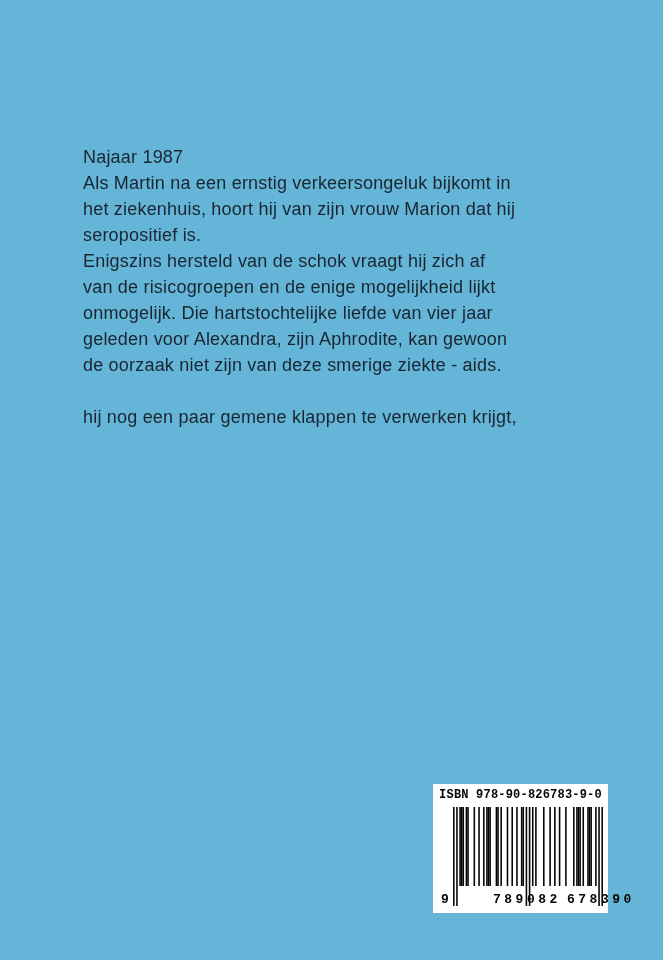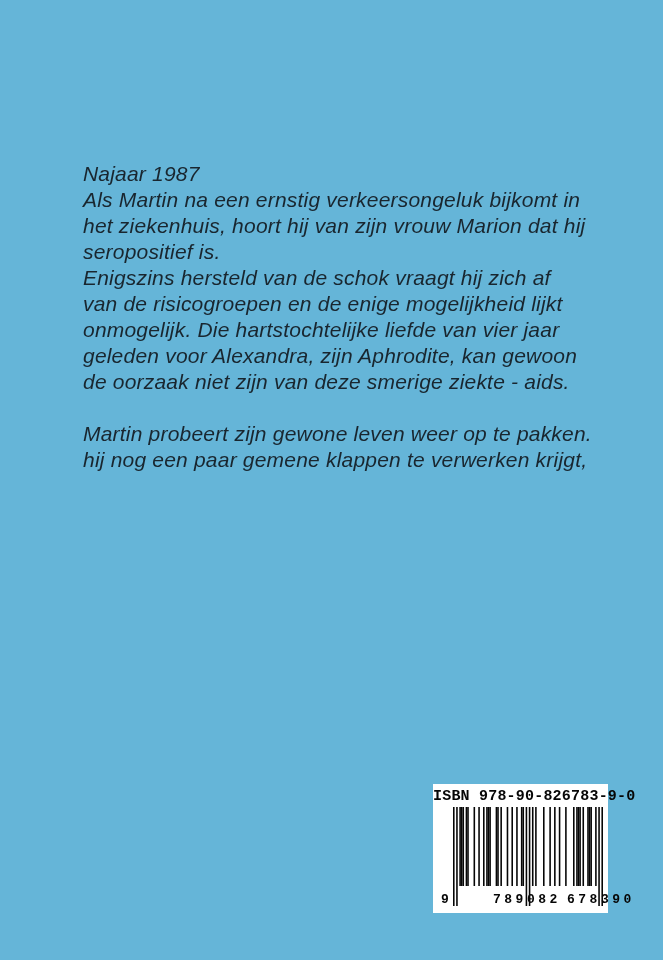--- a/index.html
+++ b/index.html
@@ -11,44 +11,43 @@
   *{ box-sizing:border-box; }
   html,body{ margin:0; padding:0; }
   body{
     width:663px; height:960px;
     position:relative; overflow:hidden;
     background:var(--background);
     font-family:"Liberation Sans", sans-serif;
   }
   .synopsis{
     position:absolute;
-    left:83px; top:161px; width:530px;
+    left:83px; top:144px; width:530px;
     color:var(--text);
-    font-size:21px;
+    font-size:18px;
     line-height:26px;
     letter-spacing:0.2px;
     font-weight:normal;
-    font-style:italic;
   }
   .para + .para{ margin-top:26px; }
   .line{ white-space:nowrap; }
 
   .barcode-panel{
     position:absolute;
     left:433px; top:784px;
     width:175px; height:129px;
     background:var(--barcode-bg);
   }
   .isbn-row{
     position:absolute;
     top:4px; left:0; right:0;
     text-align:center;
     font-family:"Liberation Mono", monospace;
     font-weight:bold;
-    font-size:15px;
+    font-size:12px;
     letter-spacing:0.2px;
     color:var(--bars);
     white-space:nowrap;
   }
   .bars-wrap{
     position:absolute;
     left:20px; top:23px;
     width:150px; height:99px;
   }
   .bars-wrap svg{ display:block; width:100%; height:100%; }
@@ -78,21 +77,20 @@
         <div class="line">Als Martin na een ernstig verkeersongeluk bijkomt in</div>
         <div class="line">het ziekenhuis, hoort hij van zijn vrouw Marion dat hij</div>
         <div class="line">seropositief is.</div>
         <div class="line">Enigszins hersteld van de schok vraagt hij zich af</div>
         <div class="line">van de risicogroepen en de enige mogelijkheid lijkt</div>
         <div class="line">onmogelijk. Die hartstochtelijke liefde van vier jaar</div>
         <div class="line">geleden voor Alexandra, zijn Aphrodite, kan gewoon</div>
         <div class="line">de oorzaak niet zijn van deze smerige ziekte - aids.</div>
       </div>
     <div class="para">
-        <div class="line">Martin probeert zijn gewone leven weer op te pakken.</div>
         <div class="line">hij nog een paar gemene klappen te verwerken krijgt,</div>
       </div>
   </div>
 
   <div class="barcode-panel">
     <div class="isbn-row">ISBN 978-90-826783-9-0</div>
     <div class="bars-wrap">
       <svg viewBox="0 0 95 99" preserveAspectRatio="none" xmlns="http://www.w3.org/2000/svg">
           <rect x="0" y="0" width="1" height="99"></rect>
           <rect x="2" y="0" width="1" height="99"></rect>

